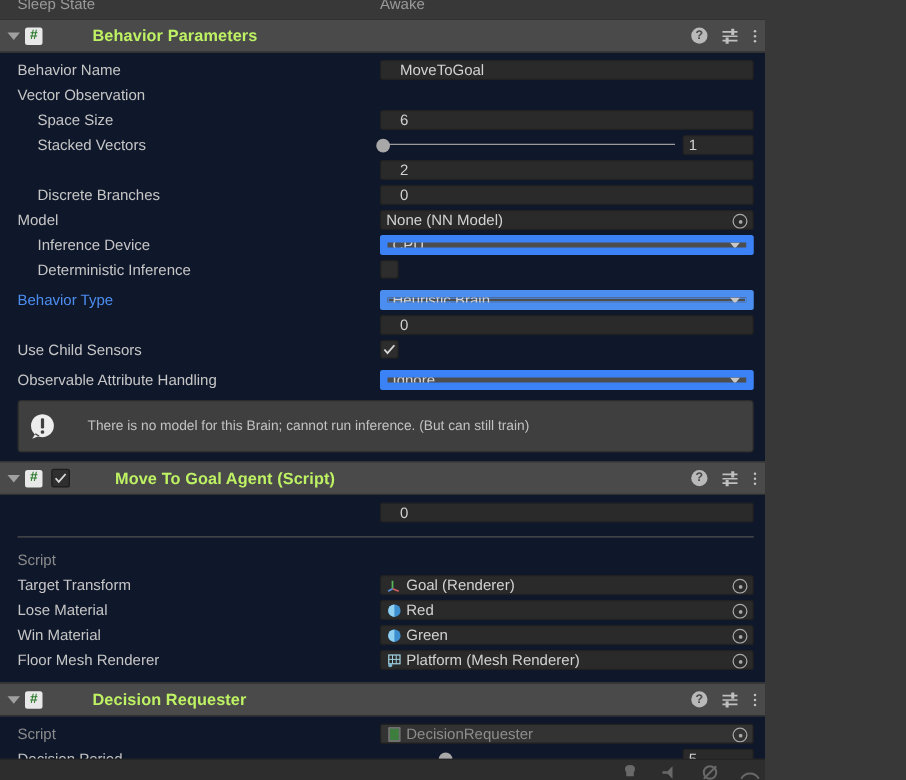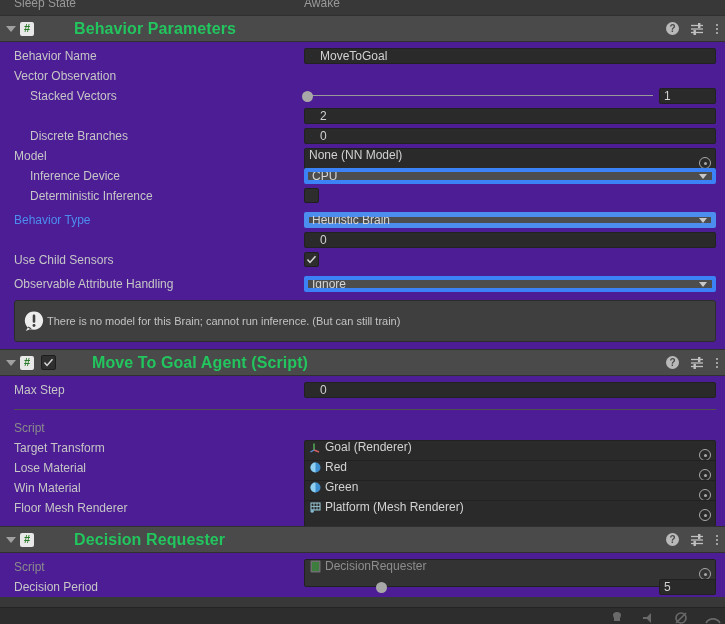--- a/index.html
+++ b/index.html
@@ -9,21 +9,21 @@
   body {
     width: 725px; height: 624px;
     overflow: hidden;
     font-family: "Liberation Sans", sans-serif;
     font-size: 12px;
     color: #c4c4c4;
     -webkit-font-smoothing: antialiased;
   }
   .inspector {
     position: relative;
-    width: 725px; height: 624px;
+    width: 612px; height: 624px;
     background: #383838;
     overflow: hidden;
   }
 
   
   .cut-row {
     position: relative;
     height: 15px;
     background: #383838;
     overflow: hidden;
@@ -74,23 +74,23 @@
     background: #2f2f2f;
     border: 1px solid #1d1d1d;
     border-radius: 2px;
     display: flex; align-items: center; justify-content: center;
     flex: none;
     cursor: pointer;
   }
   .hdr-check svg { display: block; }
   .comp-title {
     margin-left: 12px;
-    font-size: 16px;
+    font-size: 13px;
     font-weight: bold;
-    color: #22c55e;
+    color: #bef264;
     letter-spacing: 0.1px;
     padding-left: 28px;
   }
   .hdr-icons {
     position: absolute; right: 6px; top: 0; bottom: 0;
     display: flex; align-items: center; gap: 11px;
   }
   .ic-help {
     width: 13px; height: 13px; border-radius: 50%;
     background: #b9b9b9; color: #4a4a4a;
@@ -100,21 +100,21 @@
   }
   .ic-preset { width: 14px; height: 14px; cursor: pointer; }
   .ic-kebab {
     width: 4px; height: 14px;
     display: flex; flex-direction: column; justify-content: center;
     align-items: center; gap: 2px; cursor: pointer;
   }
   .ic-kebab i { width: 2px; height: 2px; background: #c0c0c0; border-radius: 50%; display:block;}
 
   
-  .body-block { background: #4c1d95; }
+  .body-block { background: #0f172a; }
   .row {
     position: relative;
     height: 20px;
     display: flex;
     align-items: center;
   }
   .label {
     width: 290px;
     padding-left: 14px;
     box-sizing: border-box;
@@ -142,21 +142,21 @@
     font-size: 12px;
     padding: 0 15px;
     display: flex; align-items: center;
     white-space: nowrap; overflow: hidden;
   }
 
   .popup {
     width: 100%; height: 100%;
     box-sizing: border-box;
     background: #4d4d4d;
-    border: 4px solid #3b82f6;
+    border: 6px solid #3b82f6;
     border-radius: 2px;
     color: #d6d6d6;
     font-size: 12px;
     padding: 0 4px;
     display: flex; align-items: center;
     position: relative;
     white-space: nowrap; overflow: hidden;
   }
   .popup.focused {
     border-color: #4c8ef0;
@@ -172,22 +172,22 @@
   }
 
   .objfield {
     width: 100%; height: 100%;
     box-sizing: border-box;
     background: #2a2a2a;
     border: 1px solid #212121;
     border-radius: 2px;
     color: #d2d2d2;
     font-size: 12px;
-    padding: 13px 4px;
-    display: flex; align-items: flex-end; gap: 3px;
+    padding: 1px 4px;
+    display: flex; align-items: center; gap: 3px;
     position: relative;
     white-space: nowrap; overflow: hidden;
   }
   .objfield.disabled { color: #8d8d8d; background: #333333; }
   .objfield .picker {
     position: absolute; right: 4px; top: 50%; margin-top: -5px;
     width: 10px; height: 10px;
     border: 1px solid #a8a8a8;
     border-radius: 50%;
     display: flex; align-items: center; justify-content: center;
@@ -247,21 +247,21 @@
 
   
   .helpbox-wrap { padding: 6px 9px 7px 14px; }
   .helpbox {
     background: #3f3f3f;
     border: 1px solid #2c2c2c;
     border-radius: 3px;
     min-height: 32px;
     display: flex; align-items: center;
     padding: 4px 8px;
-    gap: 2px;
+    gap: 25px;
   }
   .warn-ico { width: 22px; height: 22px; flex: none; }
   .helpbox .txt { font-size: 11px; color: #c2c2c2; line-height: 1.3; }
 
   .hr-sep {
     height: 1px; background: #505050;
     margin: 9px 9px 8px 14px;
   }
   .spacer8 { height: 8px; }
   .spacer4 { height: 4px; }
@@ -319,20 +319,26 @@
       <div class="label">Behavior Name</div>
       <div class="field">
           <div class="textfield">MoveToGoal</div>
         </div>
     </div>
 
     <div class="row">
       <div class="label">Vector Observation</div>
     </div>
 
+    <div class="row">
+      <div class="label i1">Space Size</div>
+      <div class="field">
+          <div class="textfield">6</div>
+        </div>
+    </div>
 
     <div class="row">
       <div class="label i1">Stacked Vectors</div>
       <div class="slider-wrap">
         <div class="slider-track-area">
           <div class="slider-line"></div>
           <div class="slider-knob" style="left:1%"></div>
         </div>
         <div class="slider-num">1</div>
       </div>
@@ -457,21 +463,20 @@
           <i></i>
           <i></i>
         </div>
     </div>
   </div>
 
   <div class="body-block">
     <div class="spacer4"></div>
 
     <div class="row">
-      <div class="label">Max Step</div>
       <div class="field">
           <div class="textfield">0</div>
         </div>
     </div>
 
     <div class="hr-sep"></div>
 
     <div class="row">
       <div class="label dim">Script</div>
     </div>

